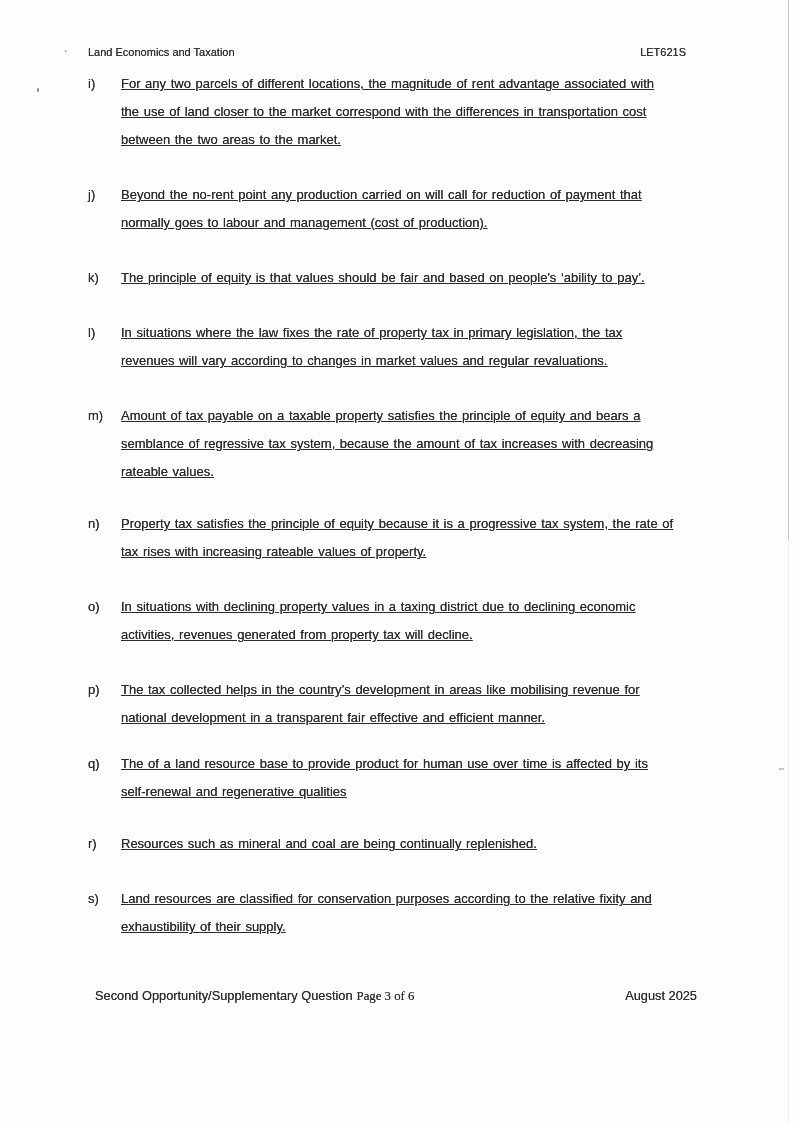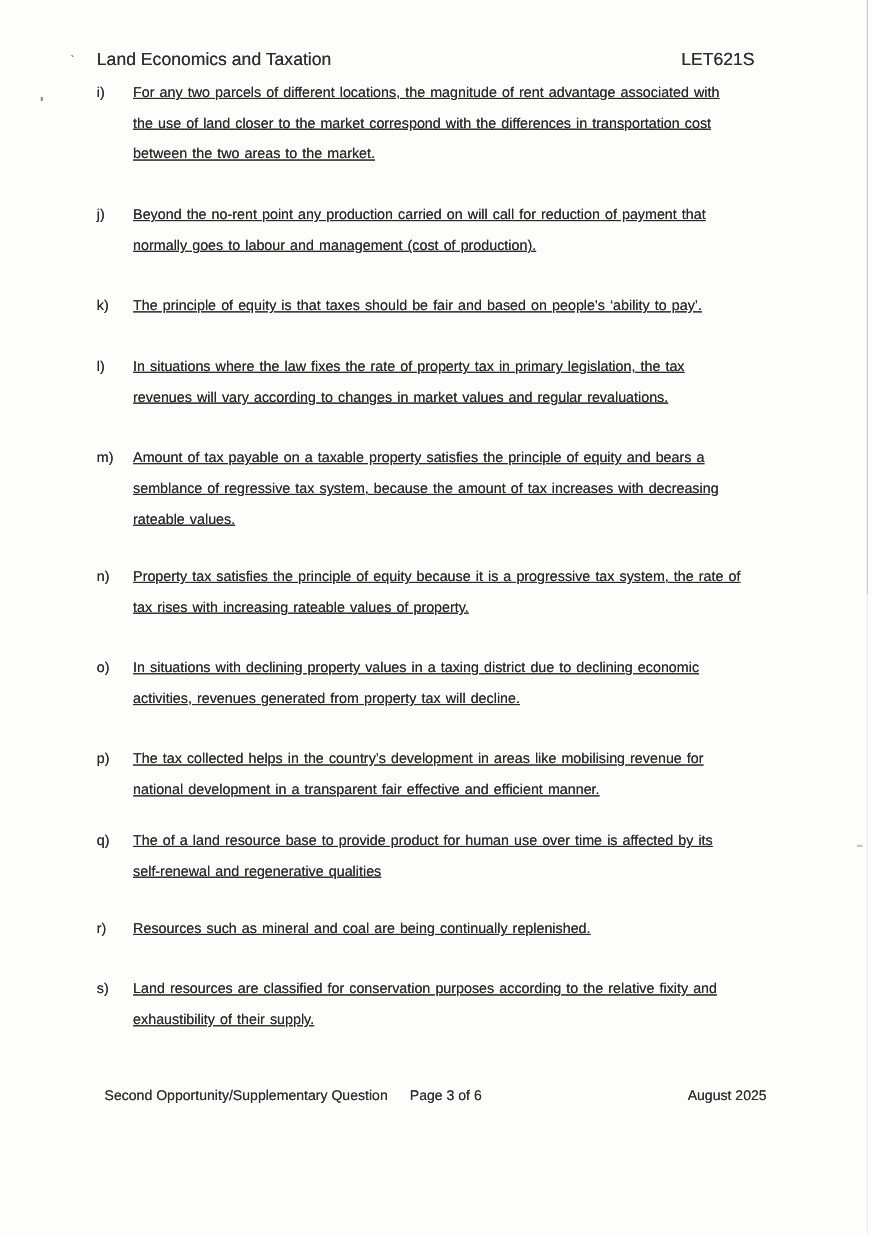--- a/index.html
+++ b/index.html
@@ -18,21 +18,21 @@
     color: #2a2a2a;
   }
   .doc-header {
     position: absolute;
     top: 46px;
     left: 88px;
     right: 108px;
     display: flex;
     justify-content: space-between;
     align-items: baseline;
-    font-size: 16px;
+    font-size: 11px;
     color: #2e2e2e;
     text-shadow: 0 0 0.3px #444;
   }
   .content {
     position: absolute;
     top: 70px;
     left: 88px;
     right: 100px;
   }
   .item {
@@ -62,21 +62,22 @@
     top: 988px;
     left: 95px;
     right: 97px;
     display: flex;
     align-items: baseline;
     font-size: 12.8px;
     color: #2e2e2e;
     text-shadow: 0 0 0.3px #444;
   }
   .footer-page {
-    margin-left: 20px;
+    margin-left: 4px;
+    font-family: Liberation Serif, serif;
   }
   .footer-spacer { flex: 1 1 auto; }
   
   .scan-line-strong {
     position: absolute;
     left: 788px; top: 0;
     width: 1px; height: 540px;
     background: rgba(140,140,140,0.5);
   }
   .scan-line-faint {
@@ -128,21 +129,21 @@
     </div>
 
     <div class="item">
       <span class="item-label">j)</span>
       <div class="item-text">Beyond the no-rent point any production carried on will call for reduction of payment that
 normally goes to labour and management (cost of production).</div>
     </div>
 
     <div class="item">
       <span class="item-label">k)</span>
-      <div class="item-text">The principle of equity is that taxes should be fair and based on people's ‘ability to pay’.</div>
+      <div class="item-text">The principle of equity is that values should be fair and based on people's ‘ability to pay’.</div>
     </div>
 
     <div class="item">
       <span class="item-label">l)</span>
       <div class="item-text">In situations where the law fixes the rate of property tax in primary legislation, the tax
 revenues will vary according to changes in market values and regular revaluations.</div>
     </div>
 
     <div class="item mb-24">
       <span class="item-label">m)</span>

